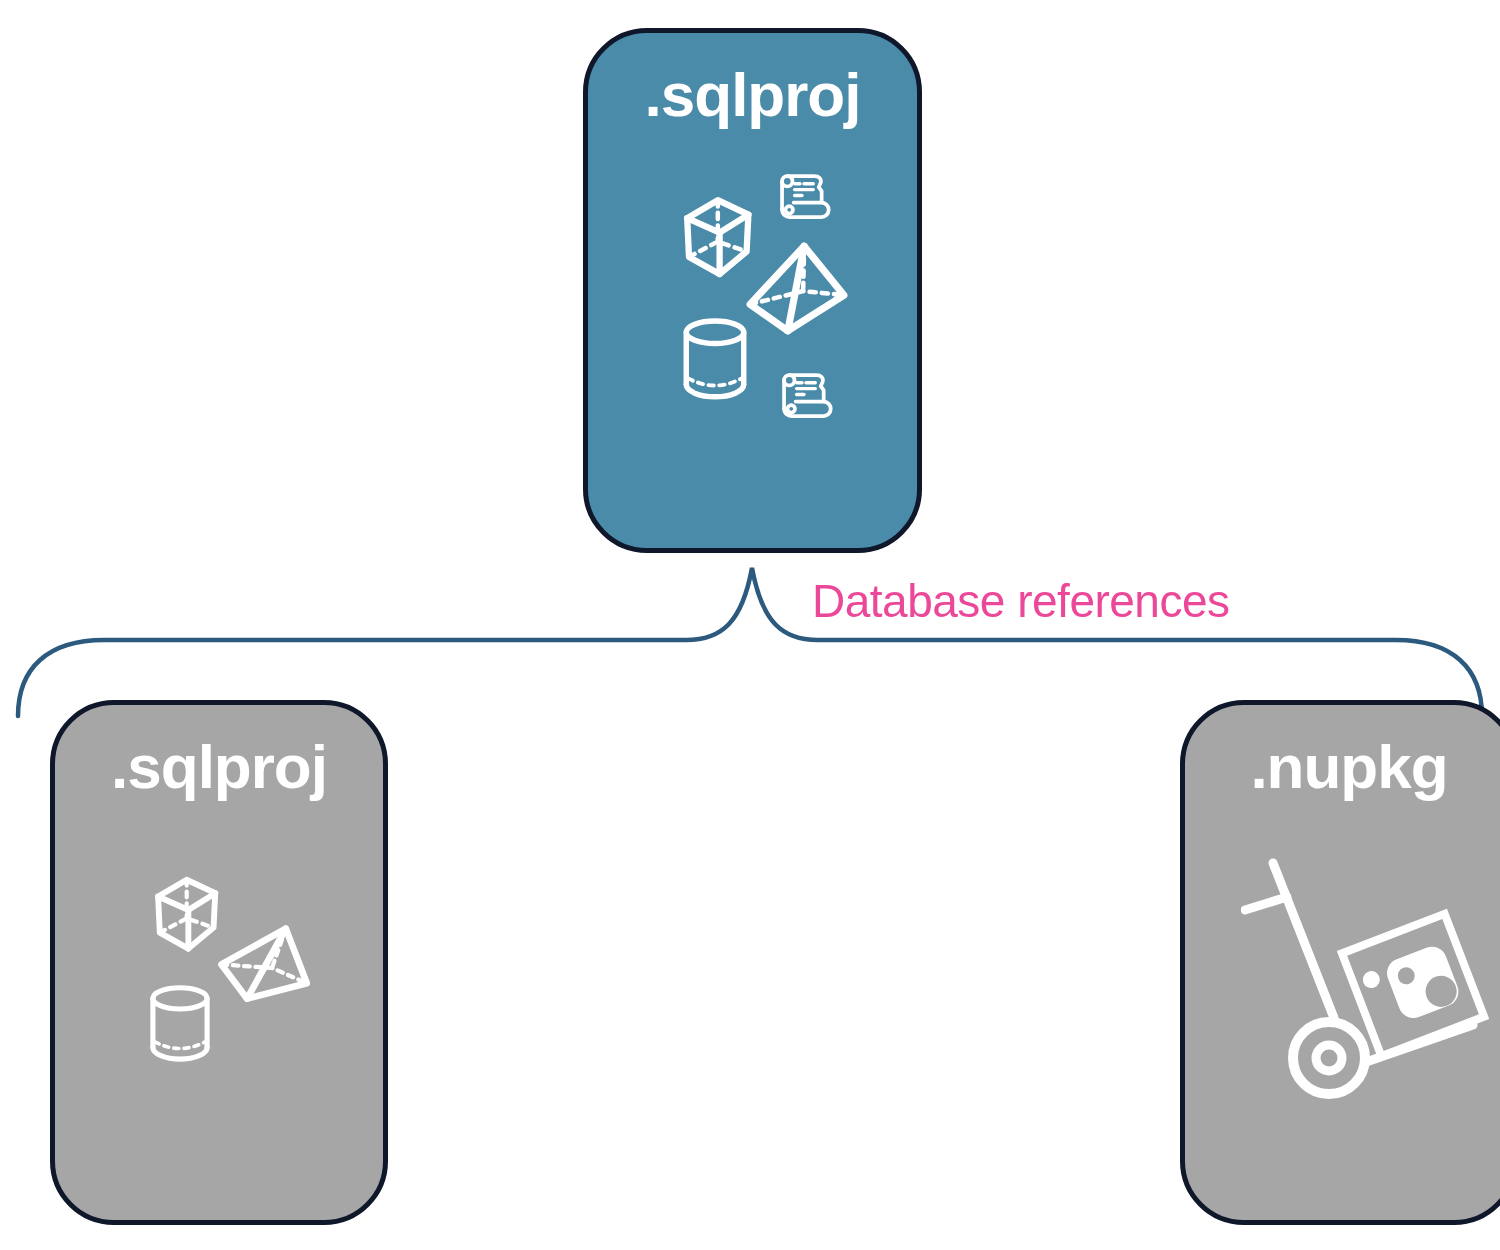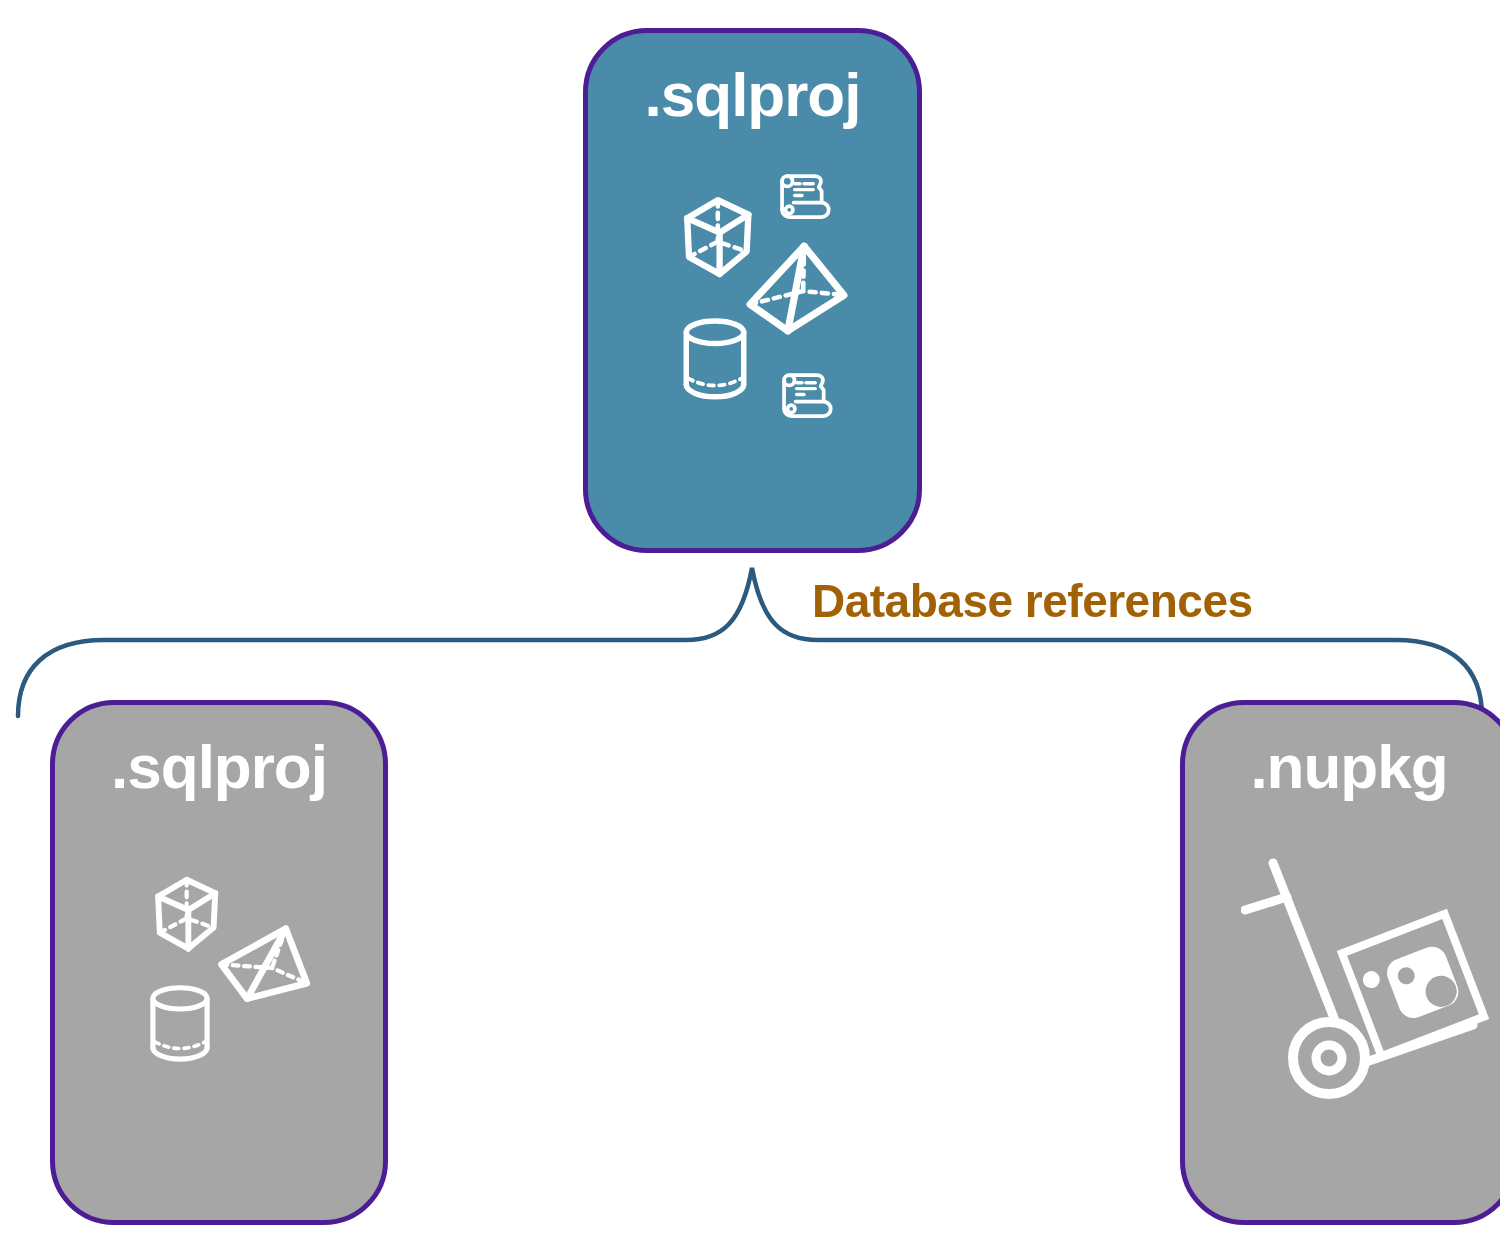--- a/index.html
+++ b/index.html
@@ -2,37 +2,37 @@
 <html><head>
 <meta charset="utf-8">
 <style>
   html,body{margin:0;padding:0;background:#ffffff;}
   .canvas{
     position:relative;width:1500px;height:1250px;background:#ffffff;overflow:hidden;
     font-family:"Liberation Sans", sans-serif;
   }
   .node{
     position:absolute;box-sizing:border-box;border-radius:64px;
-    border:5px solid #4c1d95;
+    border:5px solid #0f172a;
   }
   .node.root{left:583px;top:28px;width:339px;height:525px;background:#4a8ba9;}
   .node.child{top:700px;width:338px;height:525px;background:#a6a6a6;}
   .node.child.c0{left:50px;}
   .node.child.c1{left:583px;}
   .node.child.c2{left:1180px;}
   .node-label{
     margin-top:28px;text-align:center;color:#ffffff;font-size:62px;font-weight:700;
     letter-spacing:-1px;line-height:1.1;
   }
   .icon{position:absolute;}
   .icon svg{display:block;width:100%;height:100%;}
   .brace-wrap{position:absolute;left:0;top:550px;width:1500px;height:180px;}
   .connector-label{
     position:absolute;left:812px;top:574px;width:480px;text-align:left;
-    color:#a16207;font-size:46px;font-weight:700;letter-spacing:-0.5px;white-space:nowrap;
+    color:#ec4899;font-size:46px;font-weight:400;letter-spacing:-0.5px;white-space:nowrap;
   }
   .rot18{transform:rotate(18deg);}
 </style>
 </head>
 <body>
 
 <svg width="0" height="0" style="position:absolute" aria-hidden="true">
   <defs>
     <symbol id="sym-cube" viewBox="0 0 100 100">
       <g fill="none" stroke="#fff" stroke-width="7" stroke-linejoin="round" stroke-linecap="round">

